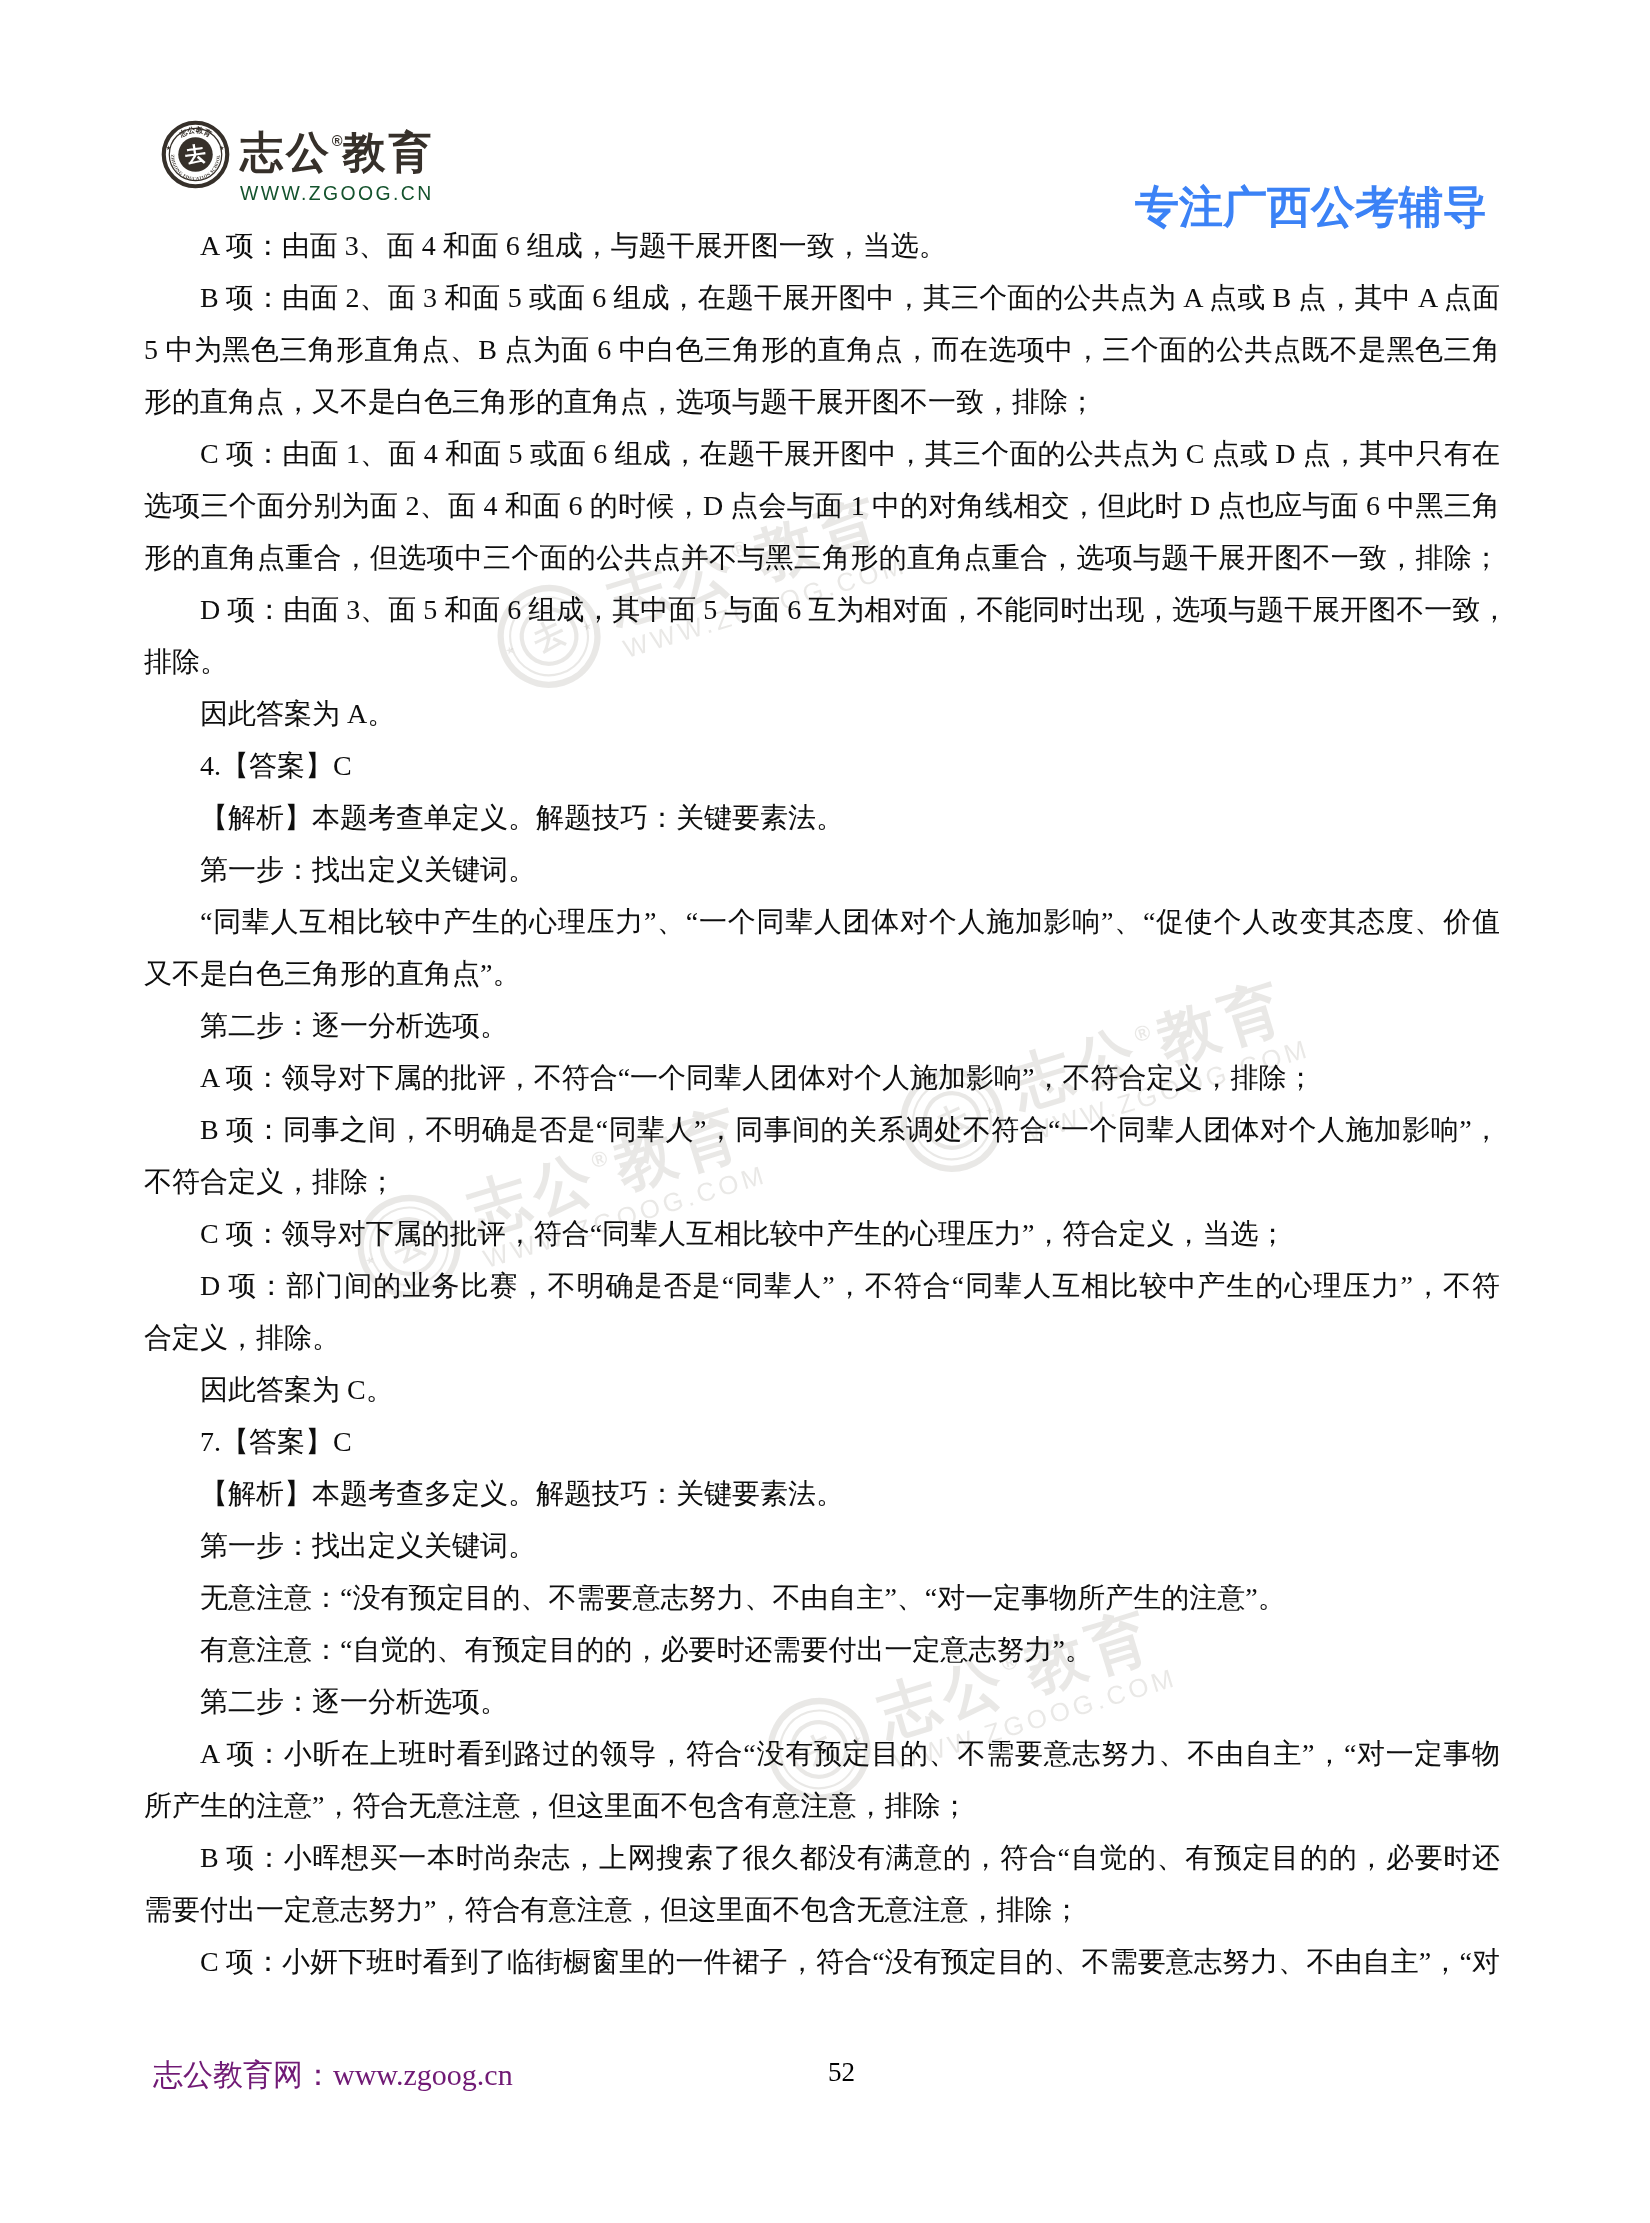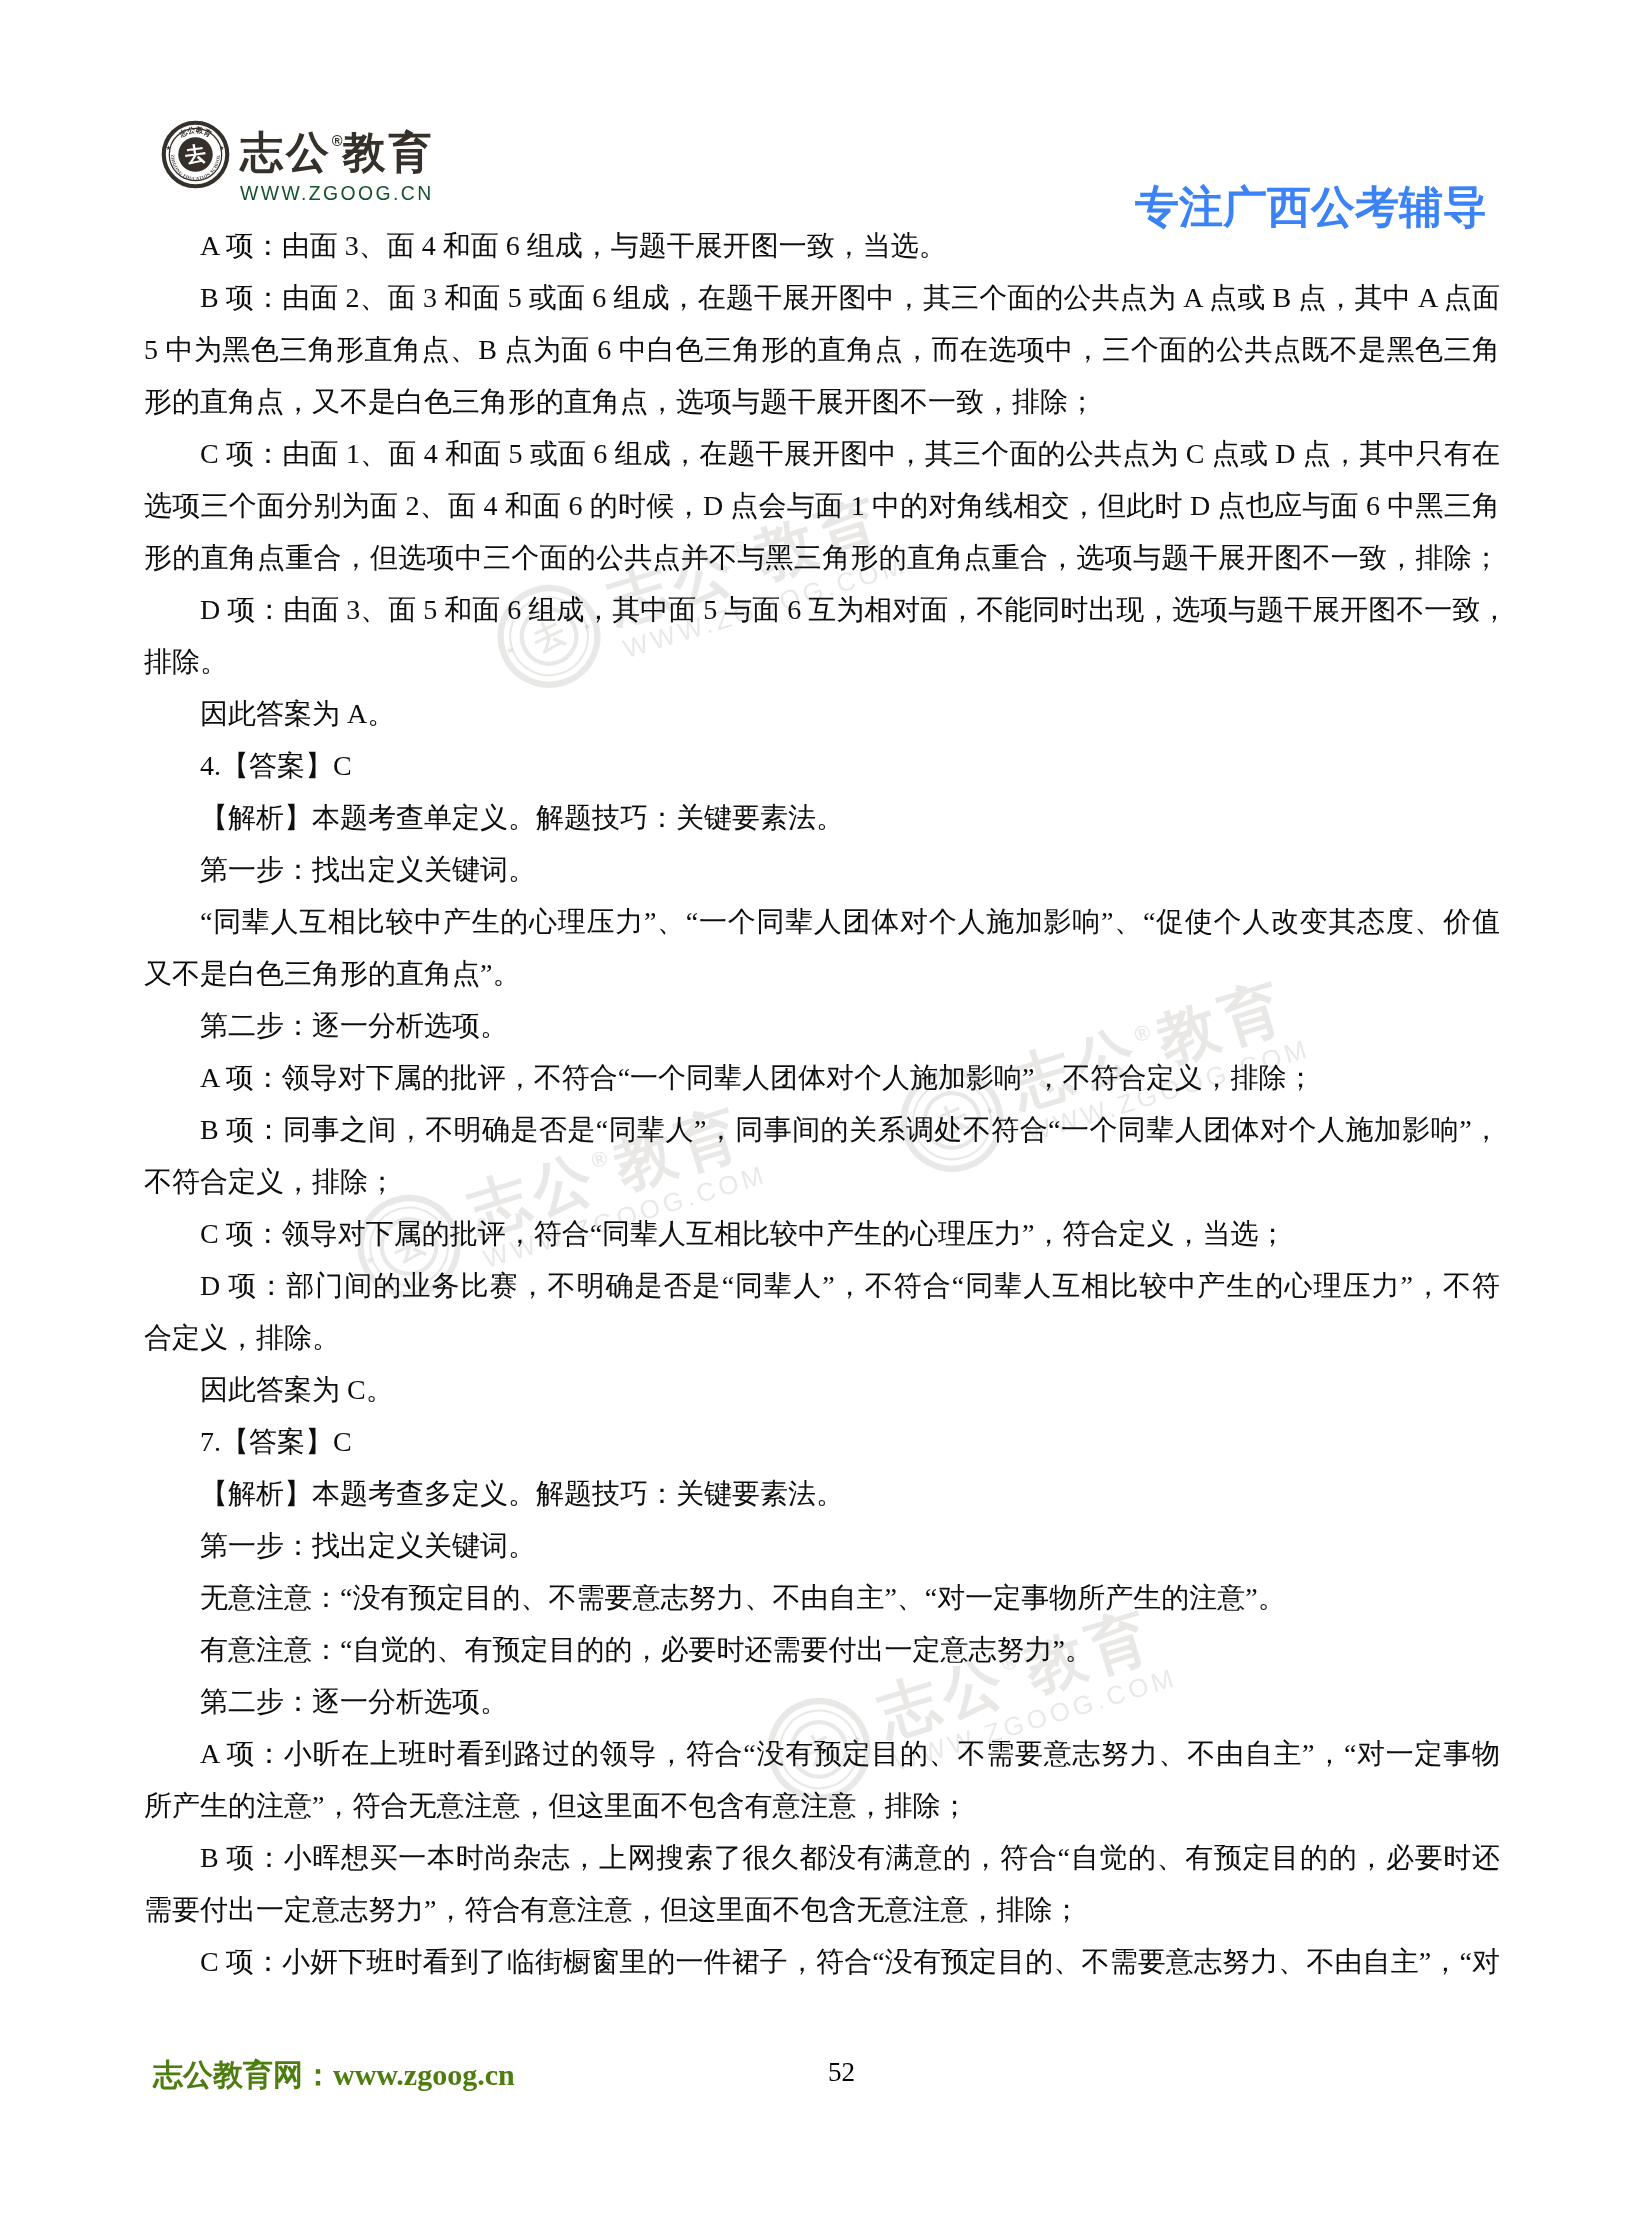--- a/index.html
+++ b/index.html
@@ -46,21 +46,21 @@
   .content{position:absolute; left:144px; top:220px; width:1356px;}
   .line{
     height:52px; line-height:52px; font-size:28px;
     white-space:nowrap; overflow:hidden;
   }
   .line.indent{padding-left:56px;}
   .line.fill{text-align:justify; text-align-last:justify;}
   
   .footer-site{
     position:absolute; left:153px; top:2055px; height:39px; line-height:39px;
-    font-size:30px; font-weight:bold; color:#4d7c0f; white-space:nowrap;
+    font-size:30px; font-weight:normal; color:#701a75; white-space:nowrap;
   }
   .page-number{
     position:absolute; left:16px; width:1651px; top:2057px; text-align:center;
     font-size:27px; color:#000;
   }
 </style>
 </head>
 <body>
 
 <div class="page">

